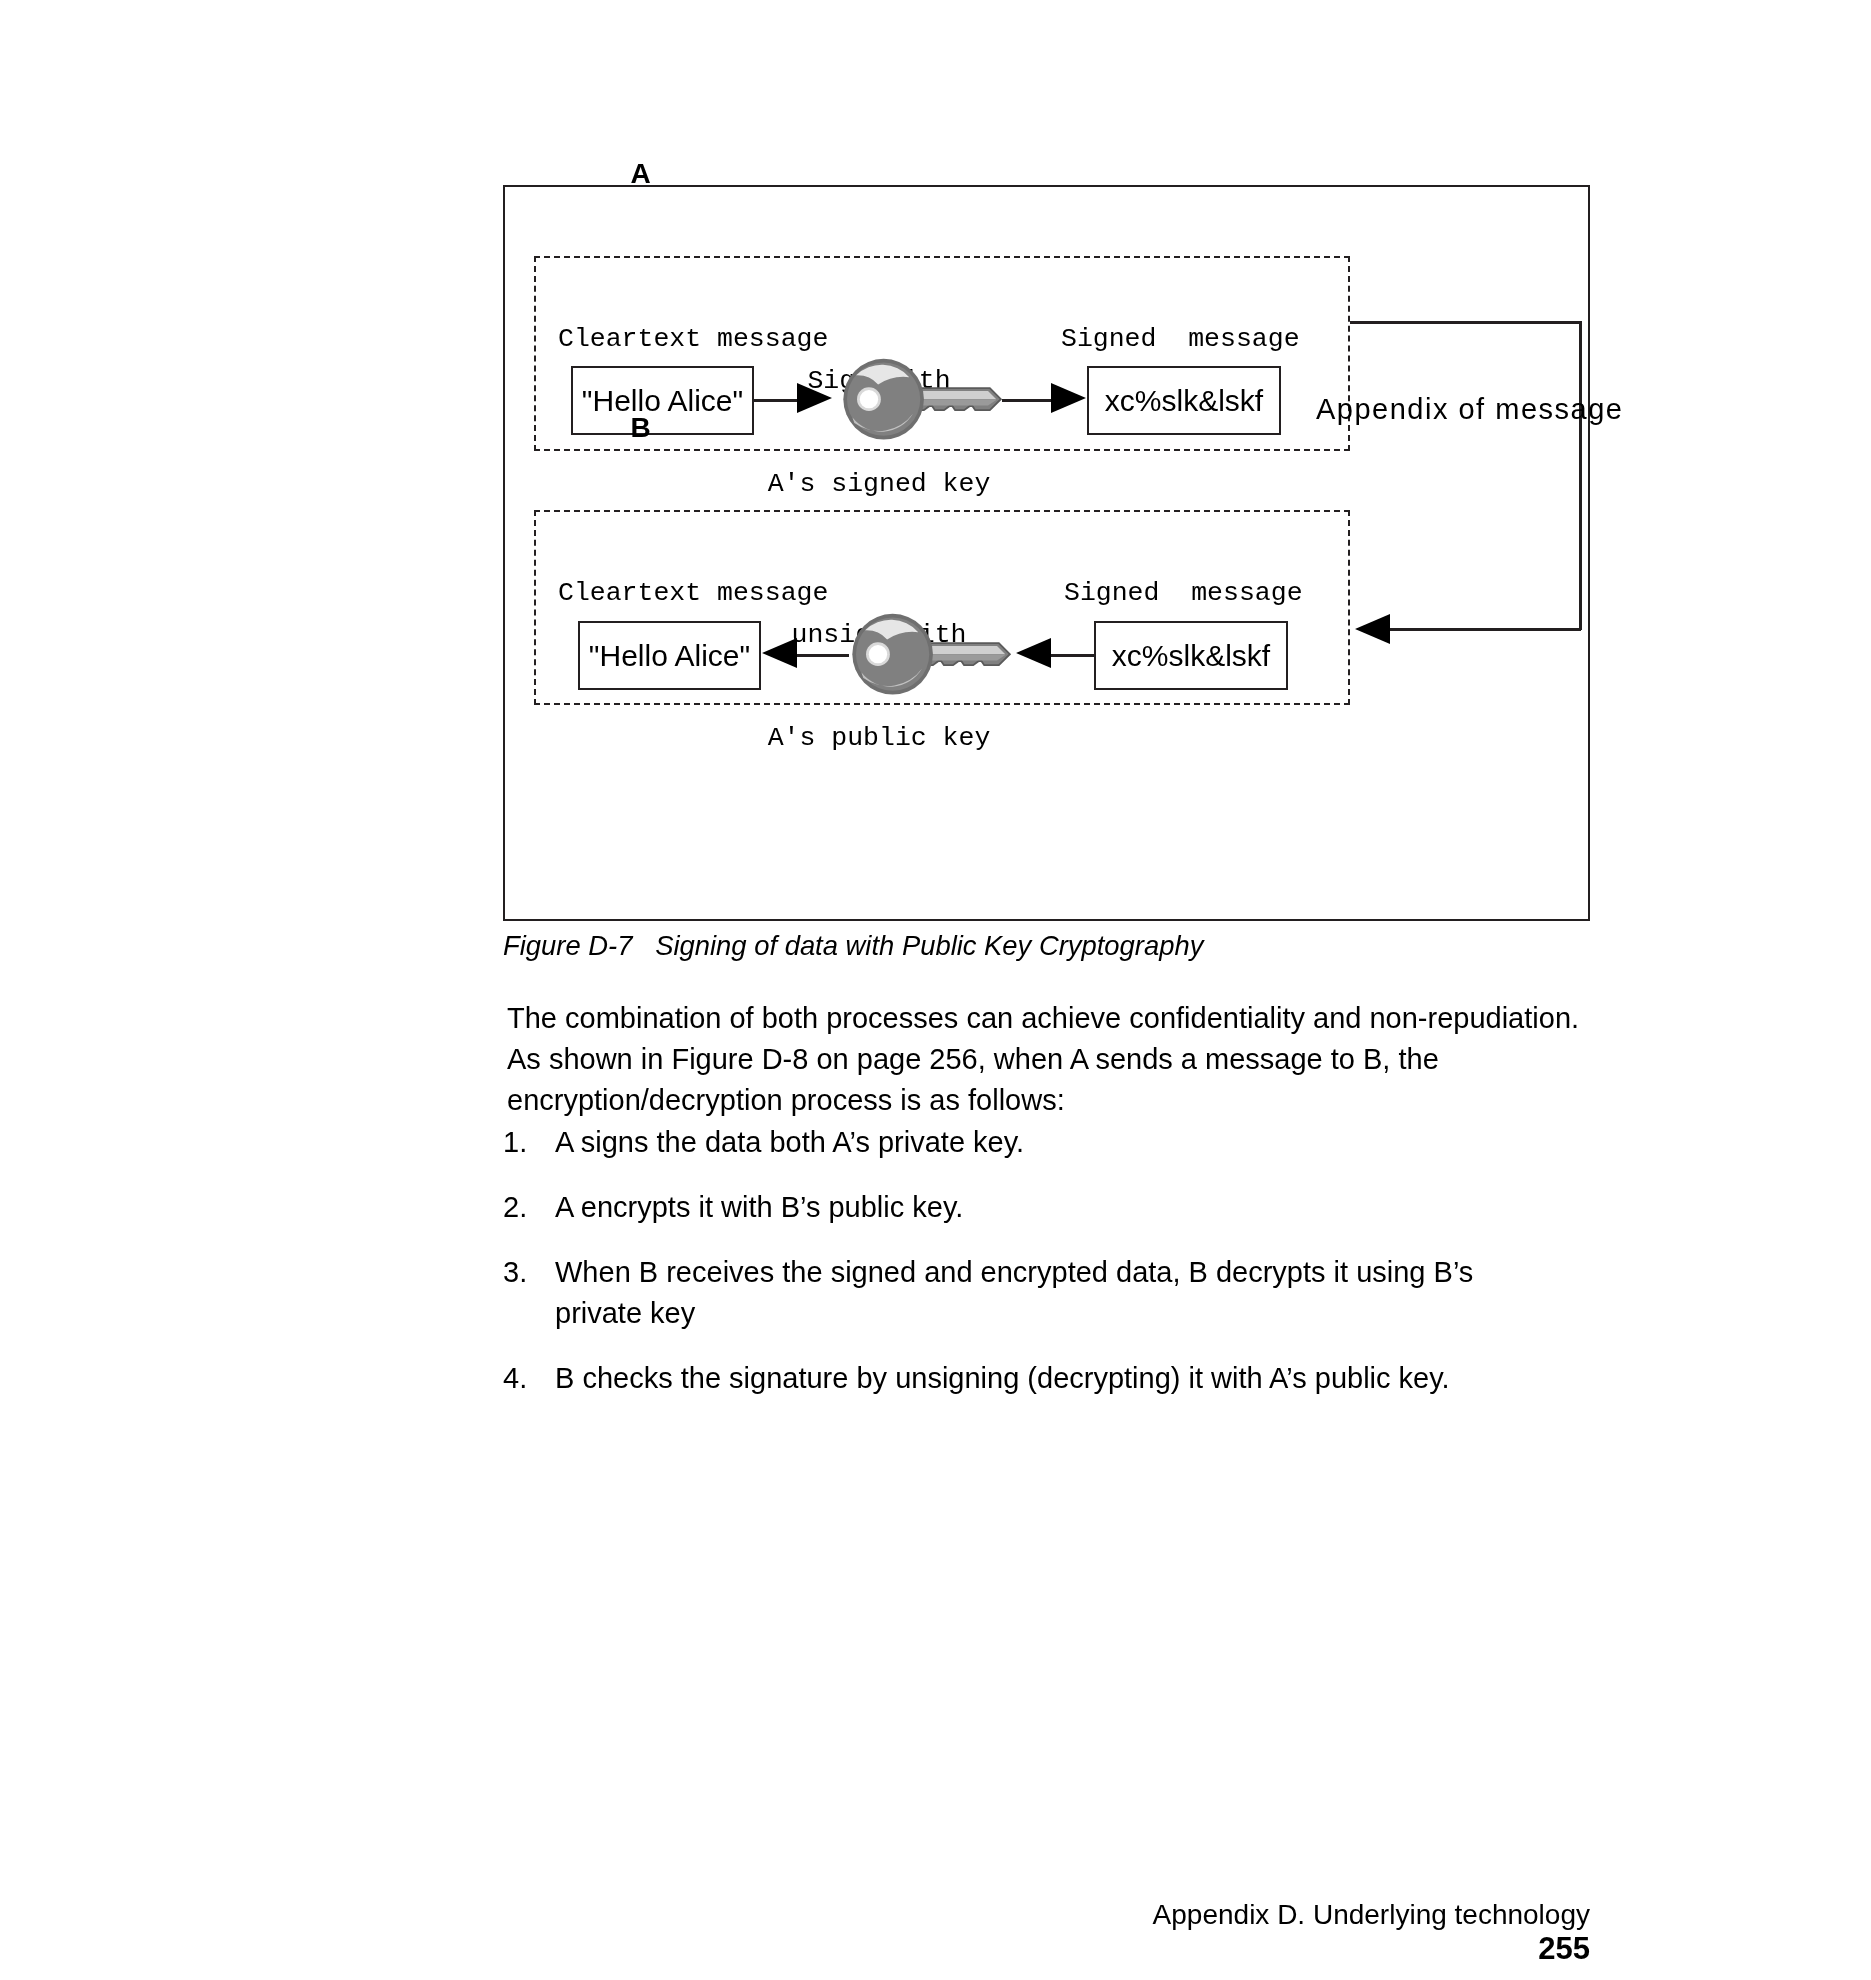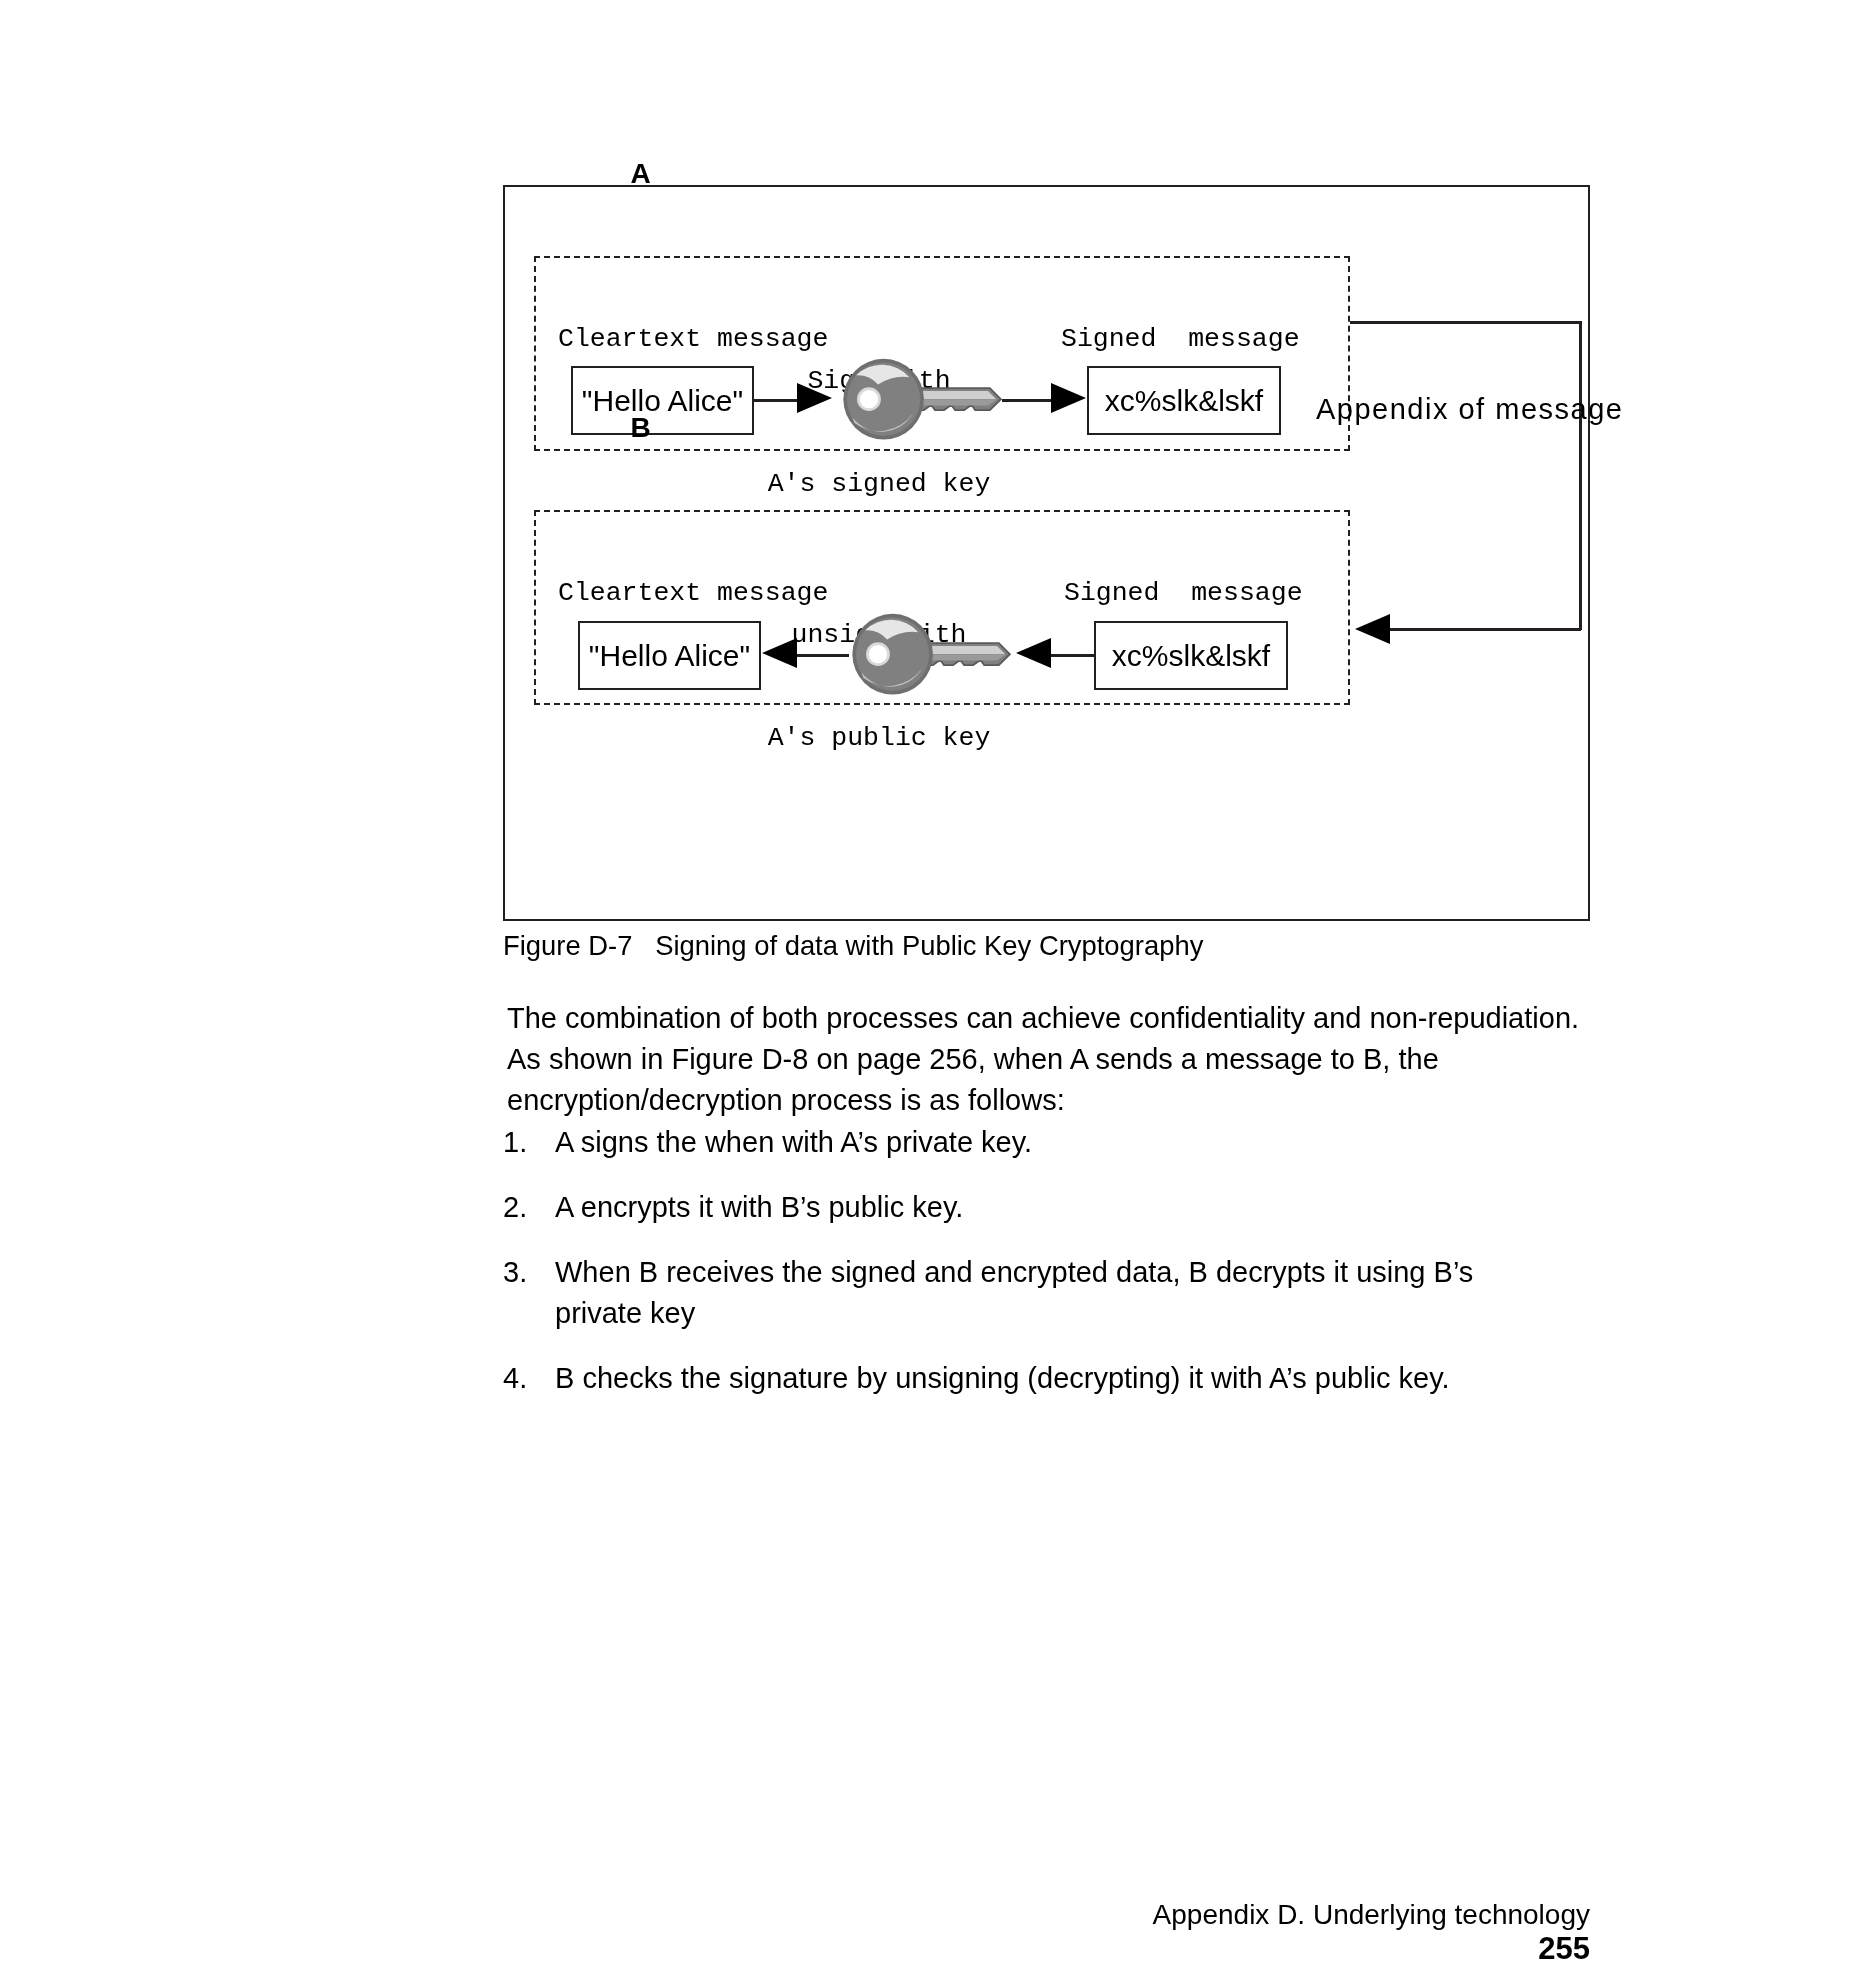--- a/index.html
+++ b/index.html
@@ -100,20 +100,21 @@
 
   
   .key-icon { position: absolute; }
 
   
   #fig-caption {
     position: absolute;
     left: 503px;
     top: 930px;
     font-size: 27.4px;
+    font-style: italic;
     white-space: pre;
   }
 
   #body-para {
     position: absolute;
     left: 503px;
     top: 994px;
     width: 1106px;
     font-size: 29px;
     line-height: 41px;
@@ -257,21 +258,21 @@
 
 <div id="fig-caption">Figure D-7   Signing of data with Public Key Cryptography</div>
 
 <div id="body-para">
   <p>The combination of both processes can achieve confidentiality and non-repudiation. As shown in Figure D-8 on page 256, when A sends a message to B, the encryption/decryption process is as follows:</p>
 </div>
 
 <ol id="step-list">
   <li>
     <span class="num">1.</span>
-    <span>A signs the when with A’s private key.</span>
+    <span>A signs the data both A’s private key.</span>
   </li>
   <li>
     <span class="num">2.</span>
     <span>A encrypts it with B’s public key.</span>
   </li>
   <li>
     <span class="num">3.</span>
     <span>When B receives the signed and encrypted data, B decrypts it using B’s private key</span>
   </li>
   <li>

